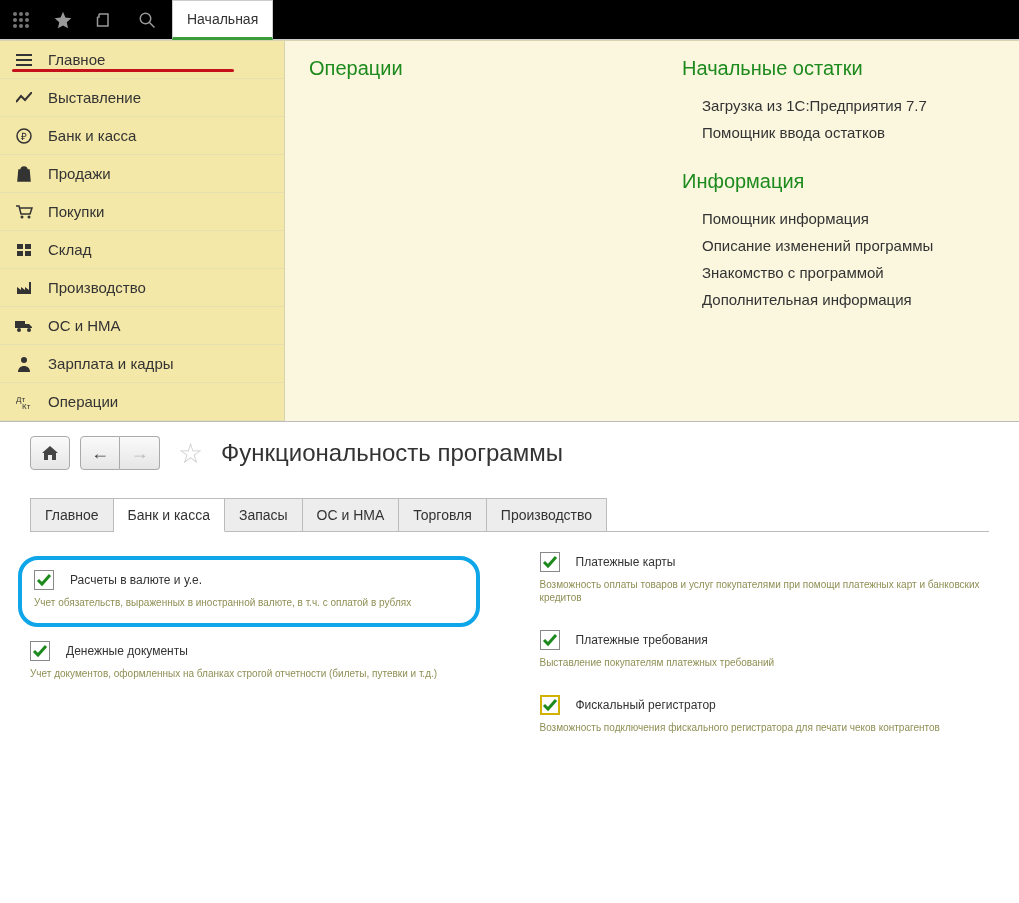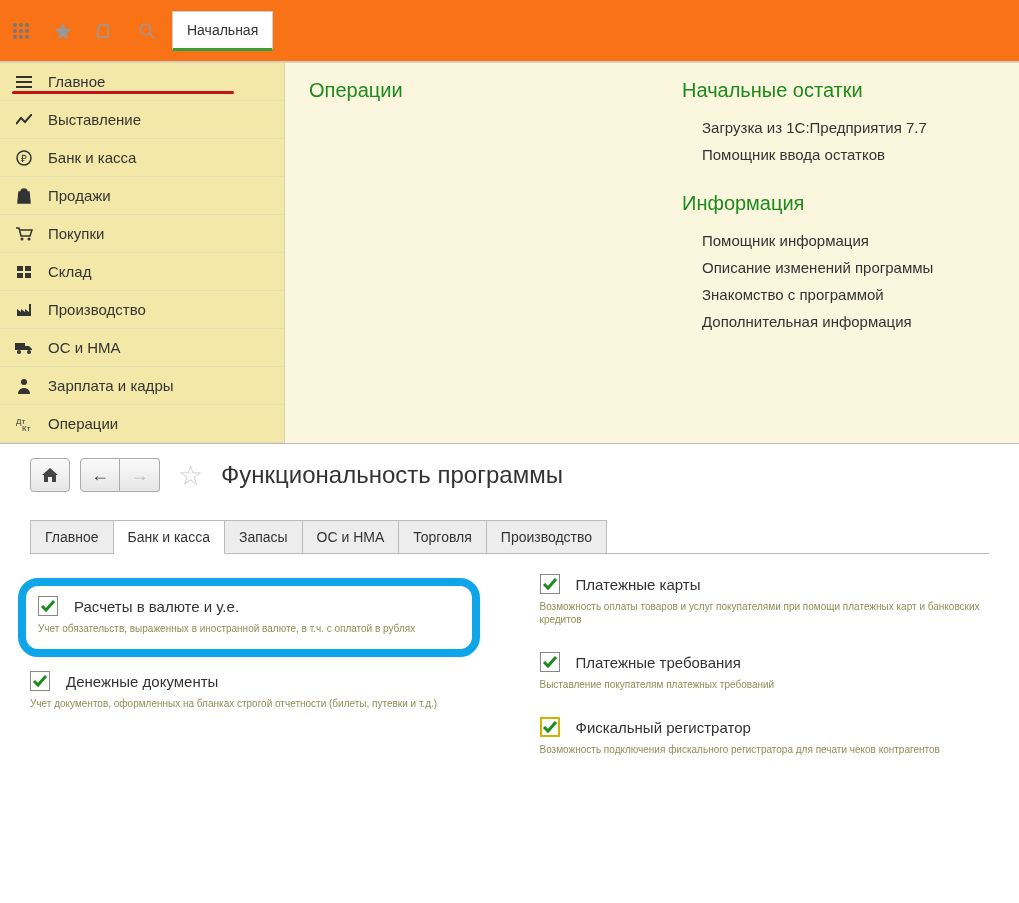--- a/index.html
+++ b/index.html
@@ -1,19 +1,19 @@
 <!DOCTYPE html>
 <html><head>
 <meta charset="utf-8">
 <style>
   * { box-sizing: border-box; margin: 0; padding: 0; }
   body { font-family: Arial, sans-serif; font-size: 14px; background: #fff; width: 1019px; color: #333; }
 
   
-  .top-toolbar { display: flex; align-items: center; background: #f97316; border-bottom: 1px solid #ccc; height: 62px; }
+  .top-toolbar { display: flex; align-items: center; background: #000000; border-bottom: 1px solid #ccc; height: 40px; }
   .top-toolbar .icon-btn { width: 42px; height: 50px; display: flex; align-items: center; justify-content: center; color: #888; cursor: pointer; }
   .top-toolbar .tab { background: #fff; border: 1px solid #ccc; border-bottom: 3px solid #3a9d3a; padding: 10px 14px; margin-left: 4px; }
 
   
   .upper { display: flex; background: #fbf7df; border-top: 1px solid #d7d2b0; }
   .sidebar { width: 285px; background: #f4e8a8; border-right: 1px solid #d7d2b0; }
   .sidebar .item { display: flex; align-items: center; padding: 10px 14px; border-bottom: 1px solid #e6dfae; cursor: pointer; gap: 14px; }
   .sidebar .item .icn { width: 20px; display: flex; justify-content: center; color: #555; }
   .sidebar .item span.lbl { color: #333; font-size: 15px; }
   .sidebar .item.current { position: relative; }
@@ -42,26 +42,26 @@
   .tabs { display: flex; border-bottom: 1px solid #bbb; }
   .tabs .tab-btn { padding: 8px 14px; border: 1px solid #bbb; background: #ededed; cursor: pointer; margin-bottom: -1px; font-size: 14px; color: #333; }
   .tabs .tab-btn + .tab-btn { border-left: none; }
   .tabs .tab-btn.active { background: #fff; border-bottom: 1px solid #fff; }
 
   .options { display: flex; gap: 60px; padding-top: 20px; }
   .opt-col { flex: 1; }
   .option { margin-bottom: 26px; }
   .option .row1 { display: flex; align-items: center; gap: 16px; }
   .option .desc { color: #8f8f55; font-size: 10px; margin-top: 6px; line-height: 1.3; }
-  .option.boxed { border: 8px solid #0ea5e9; border-radius: 20px; padding: 10px 24px 14px 12px; margin: 4px 0 14px -12px; }
+  .option.boxed { border: 4px solid #0ea5e9; border-radius: 20px; padding: 10px 24px 14px 12px; margin: 4px 0 14px -12px; }
   .chk { width: 20px; height: 20px; border: 1px solid #888; display: flex; align-items: center; justify-content: center; background: #fff; cursor: pointer; }
   .chk.on svg { display: block; }
   .chk svg { display: none; }
   .chk.yellow { border: 2px solid #d2b200; }
-  .opt-label { font-size: 15px; color: #333; }
+  .opt-label { font-size: 12px; color: #333; }
 
 </style>
 </head>
 <body>
 
 <div class="top-toolbar">
   <div class="icon-btn">
     <svg width="18" height="18" viewBox="0 0 18 18">
         <g fill="#777">
           <circle cx="3" cy="3" r="2"></circle>

